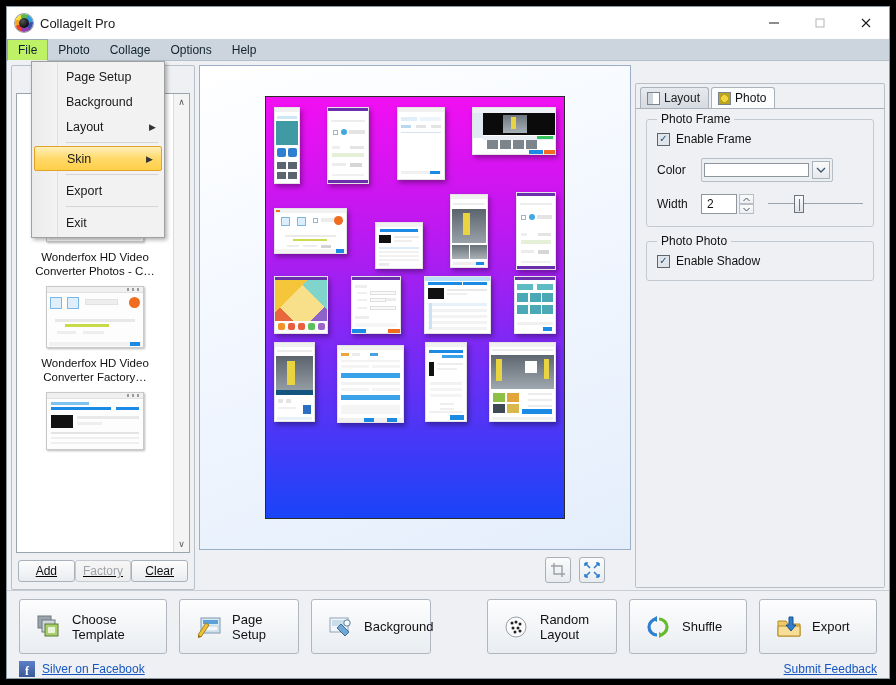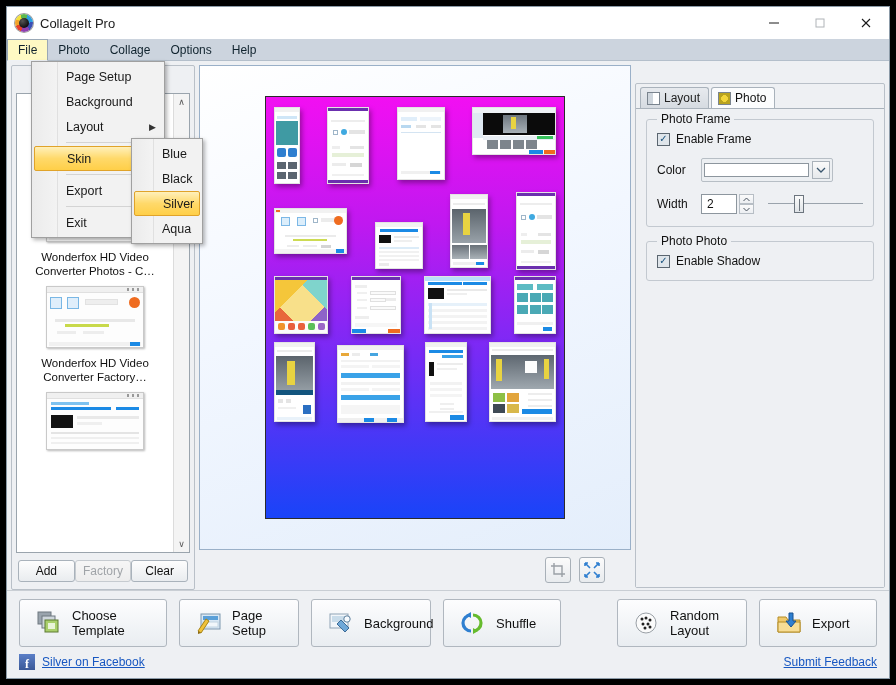--- a/index.html
+++ b/index.html
@@ -61,21 +61,21 @@
     display: flex; align-items: stretch;
     border-bottom: 1px solid #b4bfcb;
     flex: 0 0 auto;
     position: relative; z-index: 40;
   }
   .menu-item {
     padding: 0 10px; display:flex; align-items:center;
     font-size: 12px; color:#10232e;
   }
   .menu-item.open {
-    background: #fef9c3;
+    background: #bef264;
     border: 1px solid #9aa8b6;
     border-bottom: 1px solid #eef1f5;
     margin-bottom: -1px;
   }
   
   .body-area {
     flex: 1 1 auto; display:flex;
     background: #eef0f3;
     position: relative;
     padding: 4px 4px 0 4px;
@@ -117,21 +117,21 @@
   .thumb .ct { position:absolute; left:0; right:0; top:6px; bottom:0; }
   .entry-title {
     font-size: 11.5px; line-height: 14px; margin-top: 8px; color:#111;
     padding: 0 2px;
   }
   .vscroll {
     width: 16px; flex:0 0 16px; background:#f4f4f4; border-left:1px solid #dcdcdc;
     display:flex; flex-direction:column; justify-content:space-between;
   }
   .vs-arrow { height:16px; display:flex; align-items:center; justify-content:center; color:#5a5a5a; font-size:9px; }
-  .left-buttons { display:flex; padding: 7px 2px 3px; }
+  .left-buttons { display:flex; padding: 7px 2px 3px; text-decoration: underline; }
   .sbtn {
     flex:1 1 0; height: 22px; font-size: 12px;
     background: linear-gradient(#fdfdfd,#e9ecef);
     border:1px solid #a9b2bb; border-radius:3px;
     display:flex; align-items:center; justify-content:center; color:#111;
   }
   .sbtn.disabled { color:#a0a4a8; background:linear-gradient(#f6f6f6,#ededed); border-color:#c6cbd0; }
   
   .center-panel { flex:1 1 auto; display:flex; flex-direction:column; min-width:0; }
   .page-info { font-size:12px; padding: 5px 2px 6px 4px; color:#111; }
@@ -240,21 +240,21 @@
   }
   .slider .knob::after{content:"";position:absolute;left:4px;top:3px;width:1px;height:12px;background:#6c757e;}
   
   .bottom-bar {
     flex:0 0 auto; height: 88px;
     background:#eef0f3; border-top:1px solid #c9ced4;
     padding: 8px 12px 0; position:relative;
   }
   .bbtn-row { display:flex; align-items:center; }
   .bbtn {
-    height: 48px; border:1px solid #b0b7bf; border-radius:3px;
+    height: 55px; border:1px solid #b0b7bf; border-radius:3px;
     background: linear-gradient(#fdfdfe,#e9edf1);
     display:flex; align-items:center; gap: 10px;
     padding: 0 16px; font-size: 13px; color:#111;
   }
   .bico { width:26px;height:24px; position:relative; flex:0 0 26px; }
   .link {
     color:#1757c1; text-decoration:underline; font-size:12px;
   }
   .bottom-links { display:flex; align-items:center; margin-top: 7px; }
   .fb-ico {
@@ -768,49 +768,49 @@
           <svg width="26" height="24" viewBox="0 0 26 24">
             <rect x="2" y="3" width="18" height="14" fill="#f2f6fa" stroke="#8fa3b5"></rect>
             <rect x="4" y="5" width="14" height="6" fill="#c9dcea"></rect>
             <path d="M13 9 L21 17 L17 21 L9 13 Z" fill="#6fa8d8" stroke="#3d6b96"></path>
             <circle cx="19" cy="8" r="3.2" fill="#f7fbff" stroke="#5b7e9c"></circle>
           </svg>
         </span>
         <span>Background</span>
       </div>
 
-      <div class="bbtn" style="width:118px;margin-left:12px;">
-        <span class="bico">
-          <svg width="24" height="24" viewBox="0 0 24 24">
-            <path d="M11 4 A8 8 0 1 0 11 20" fill="none" stroke="#2f7fd0" stroke-width="3.2"></path>
-            <path d="M13 20 A8 8 0 1 0 13 4" fill="none" stroke="#63b game" stroke-width="0"></path>
-            <path d="M13 20 A8 8 0 1 0 13 4" fill="none" stroke="#66bb2e" stroke-width="3.2"></path>
-            <path d="M11 1 L11 7 L6 4 Z" fill="#2f7fd0"></path>
-            <path d="M13 23 L13 17 L18 20 Z" fill="#66bb2e"></path>
-          </svg>
-        </span>
-        <span>Shuffle</span>
-      </div>
       <div class="bbtn" style="width:130px;margin-left:56px;">
         <span class="bico">
           <svg width="24" height="24" viewBox="0 0 24 24">
             <circle cx="12" cy="12" r="10" fill="#fbfbfb" stroke="#9aa0a6"></circle>
             <circle cx="8" cy="8" r="1.5" fill="#222"></circle>
               <circle cx="12" cy="7" r="1.5" fill="#222"></circle>
             <circle cx="16" cy="9" r="1.5" fill="#222"></circle>
               <circle cx="9" cy="13" r="1.5" fill="#222"></circle>
             <circle cx="14" cy="13" r="1.5" fill="#222"></circle>
               <circle cx="11" cy="17" r="1.5" fill="#222"></circle>
             <circle cx="16" cy="16" r="1.5" fill="#222"></circle>
           </svg>
         </span>
         <span>Random Layout</span>
       </div>
       <div class="bbtn" style="width:118px;margin-left:12px;">
         <span class="bico">
+          <svg width="24" height="24" viewBox="0 0 24 24">
+            <path d="M11 4 A8 8 0 1 0 11 20" fill="none" stroke="#2f7fd0" stroke-width="3.2"></path>
+            <path d="M13 20 A8 8 0 1 0 13 4" fill="none" stroke="#63b game" stroke-width="0"></path>
+            <path d="M13 20 A8 8 0 1 0 13 4" fill="none" stroke="#66bb2e" stroke-width="3.2"></path>
+            <path d="M11 1 L11 7 L6 4 Z" fill="#2f7fd0"></path>
+            <path d="M13 23 L13 17 L18 20 Z" fill="#66bb2e"></path>
+          </svg>
+        </span>
+        <span>Shuffle</span>
+      </div>
+      <div class="bbtn" style="width:118px;margin-left:12px;">
+        <span class="bico">
           <svg width="26" height="24" viewBox="0 0 26 24">
             <path d="M2 6 L10 6 L12 9 L24 9 L24 21 L2 21 Z" fill="#f0c96a" stroke="#b48c24"></path>
             <path d="M2 11 L24 11 L24 21 L2 21 Z" fill="#f7dd95" stroke="#b48c24"></path>
             <path d="M13 2 L17 2 L17 10 L20 10 L15 16 L10 10 L13 10 Z" fill="#2f7fd0" stroke="#1a5390"></path>
           </svg>
         </span>
         <span>Export</span>
       </div>
     </div>
 
@@ -841,29 +841,14 @@
     <div class="dd-sep"></div>
     <div class="dd-item">
       <span>Export</span>
     </div>
     <div class="dd-sep"></div>
     <div class="dd-item">
       <span>Exit</span>
     </div>
   </div>
 
-  <div class="dropdown submenu" style="left:124px; top:131px; width:72px;">
-    <div class="dd-left-strip"></div>
-    <div class="dd-item">
-      <span>Blue</span>
-    </div>
-    <div class="dd-item">
-      <span>Black</span>
-    </div>
-    <div class="dd-item hl">
-      <span>Silver</span>
-    </div>
-    <div class="dd-item">
-      <span>Aqua</span>
-    </div>
-  </div>
 
 </div>
 
 </body></html>

